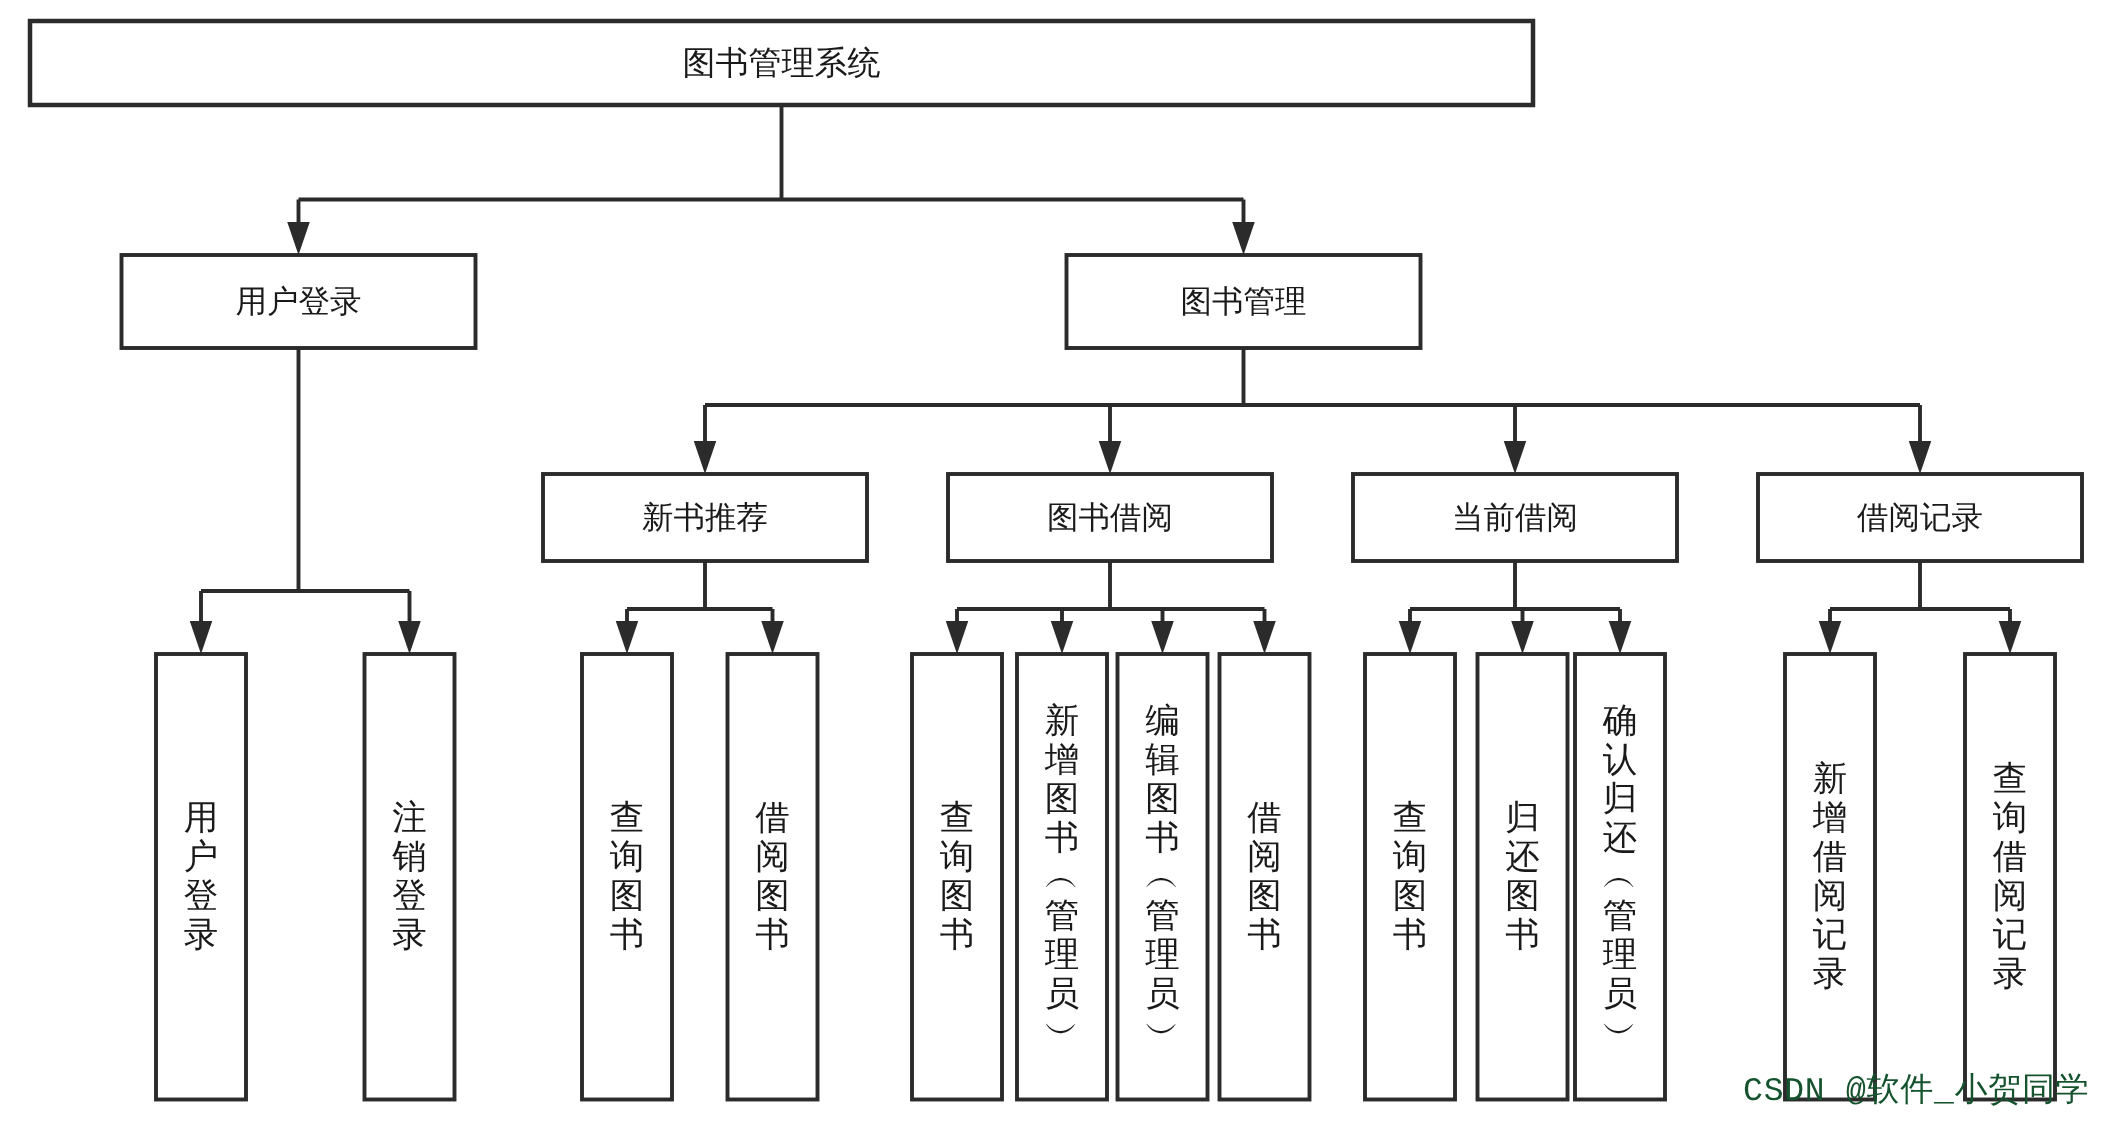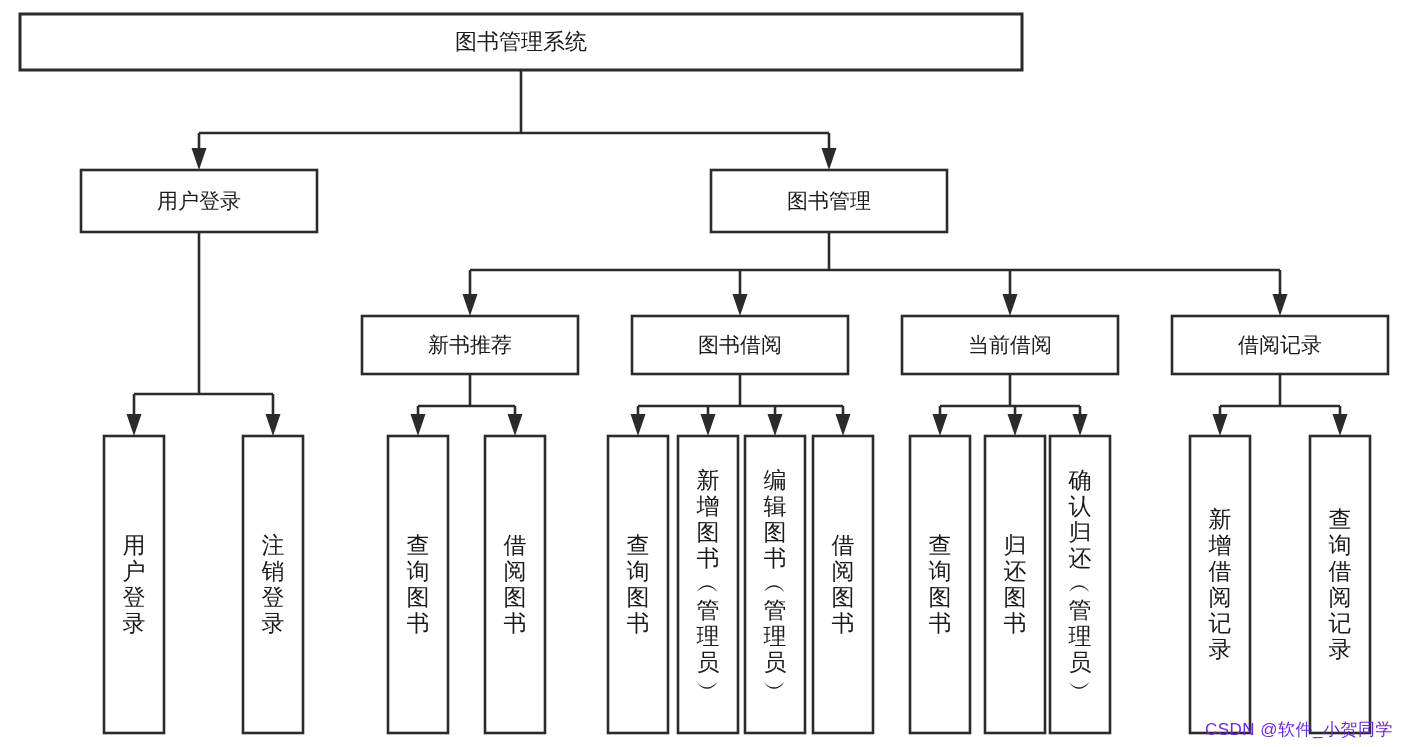--- a/index.html
+++ b/index.html
@@ -59,23 +59,23 @@
   .vertical-label {
     fill: #1a1a1a;
     font-family: "DejaVu Sans", "Liberation Sans", sans-serif;
     font-size: 23px;
     text-anchor: middle;
   }
   .watermark {
     position: absolute;
     right: 12px;
     bottom: 6px;
-    color: #6d28d9;
-    font-size: 17px;
-    font-family: Liberation Sans, sans-serif;
+    color: #14532d;
+    font-size: 22px;
+    font-family: Liberation Mono, monospace;
     letter-spacing: 0.5px;
     white-space: nowrap;
     pointer-events: none;
   }
 </style>
 </head>
 <body>
 
 <div id="diagram-root">
   <svg class="diagram-canvas" viewBox="0 0 1405 747">

